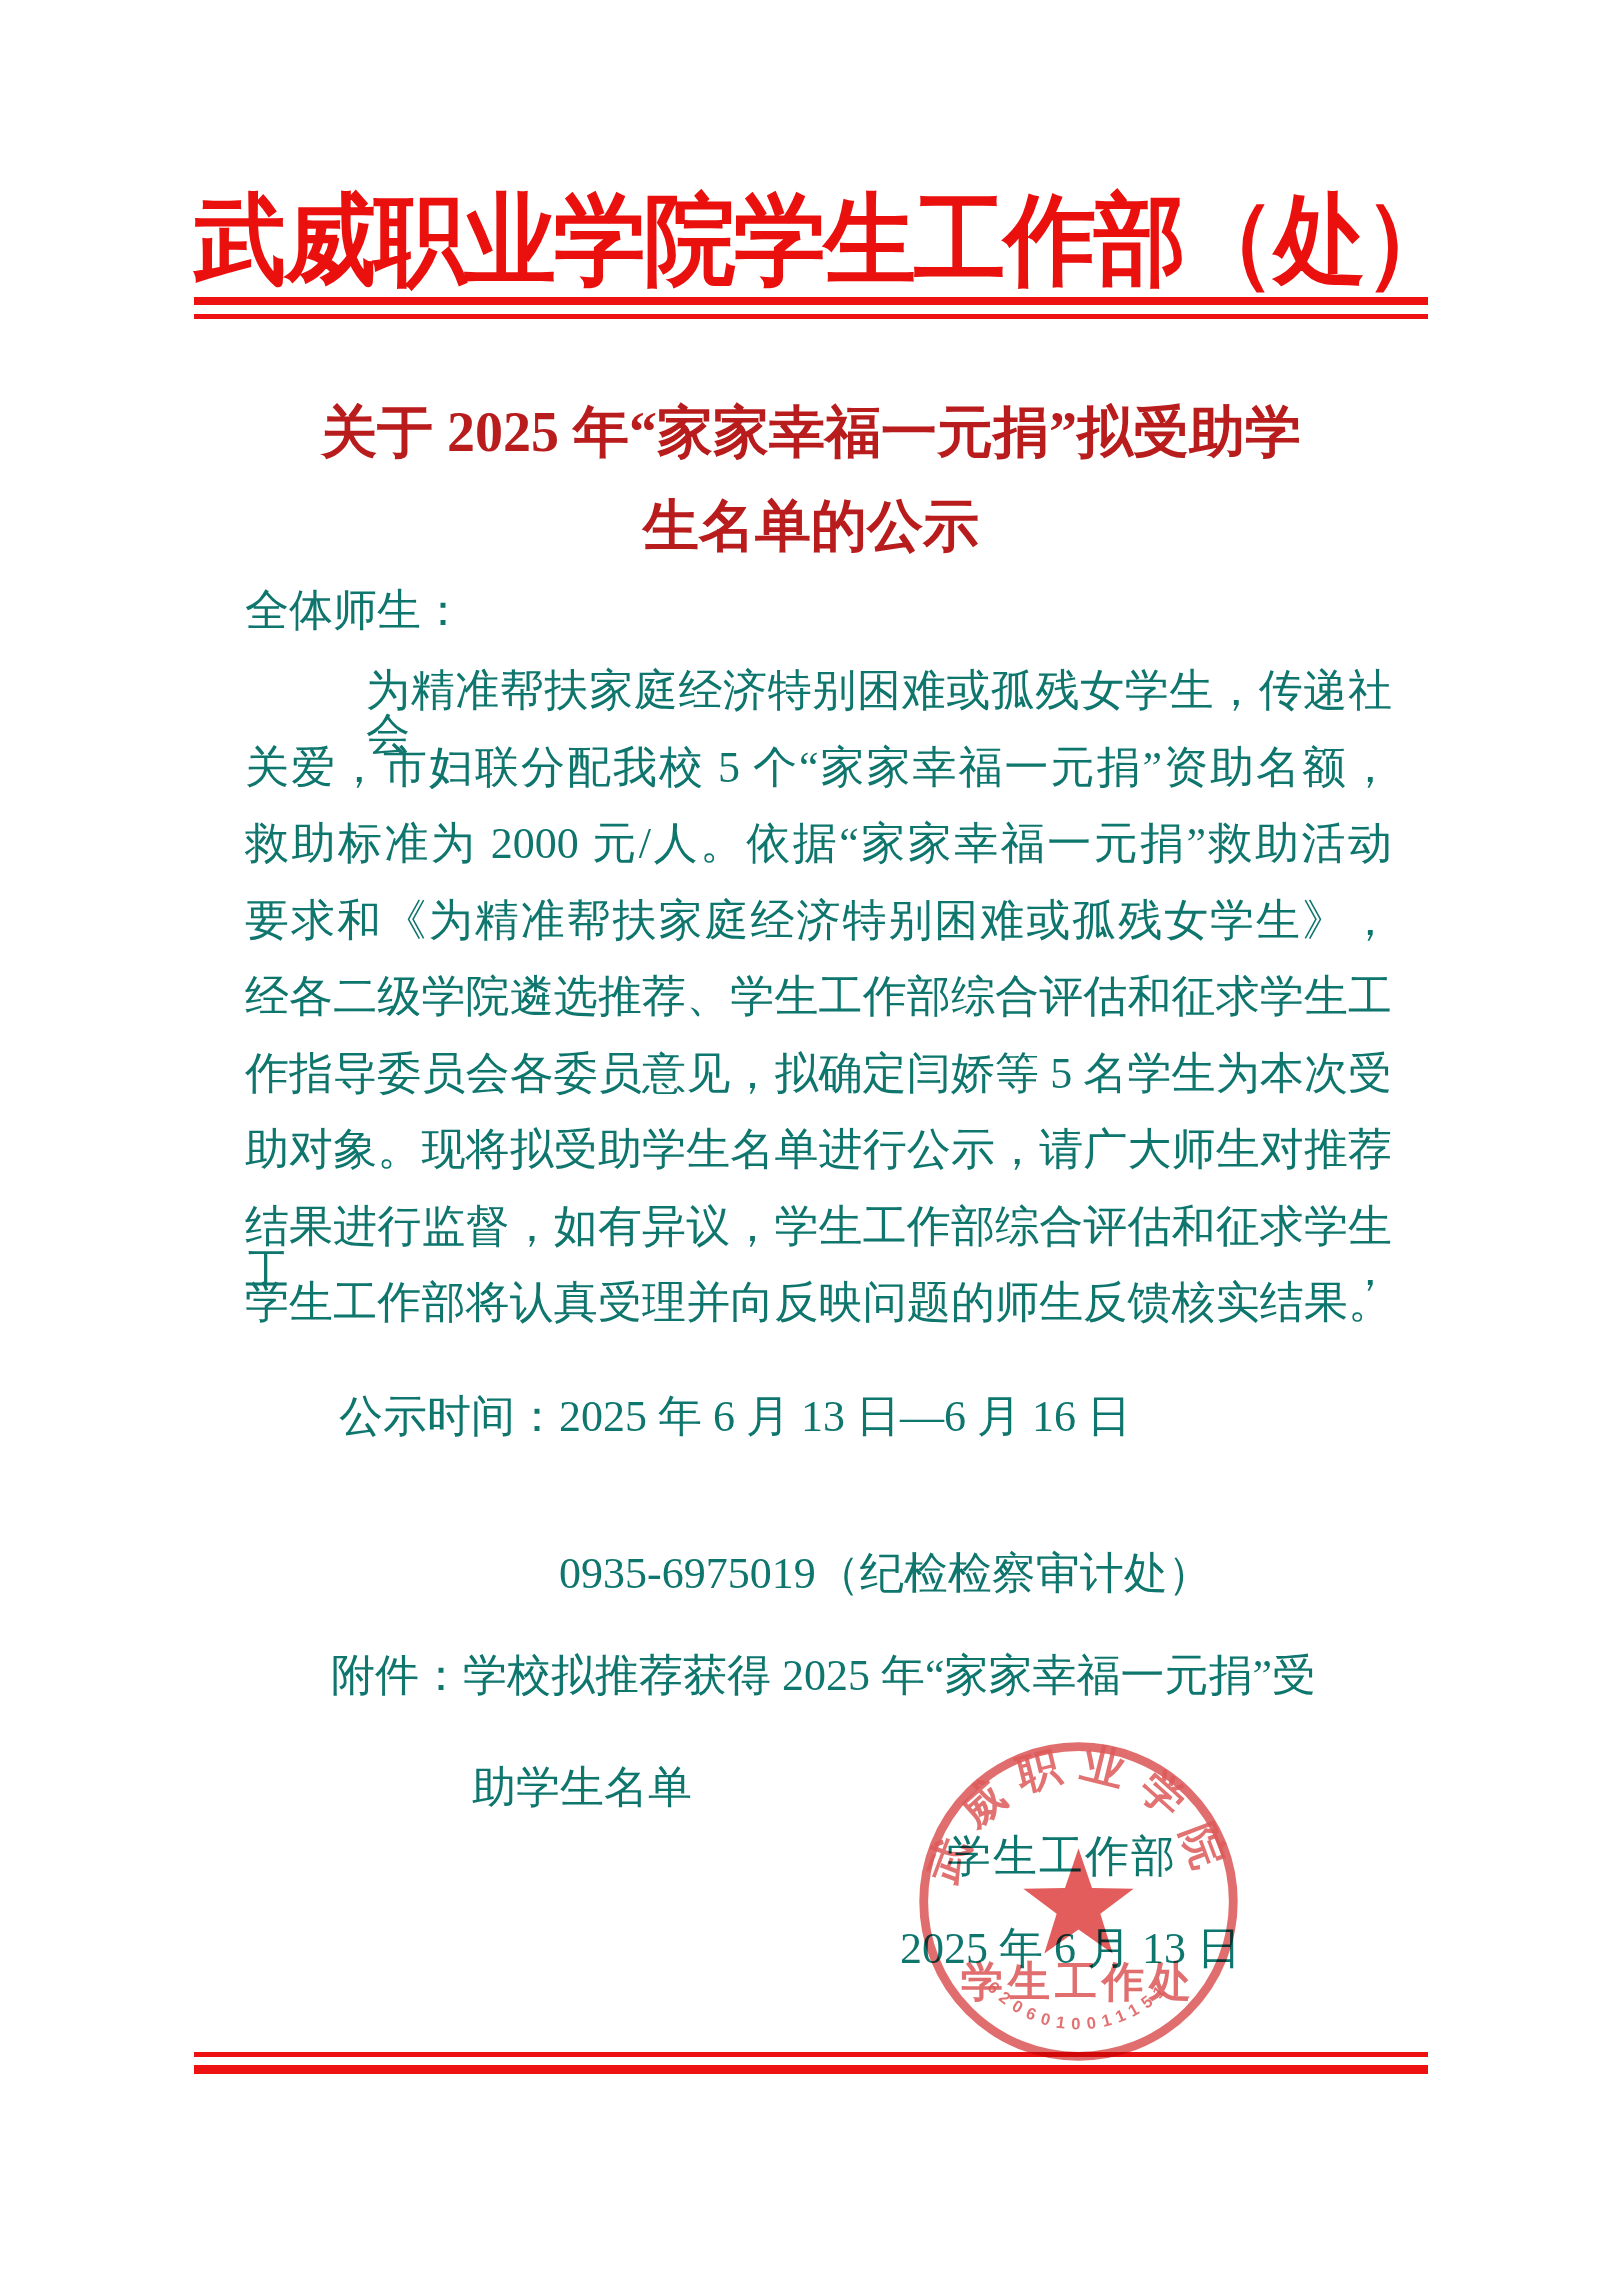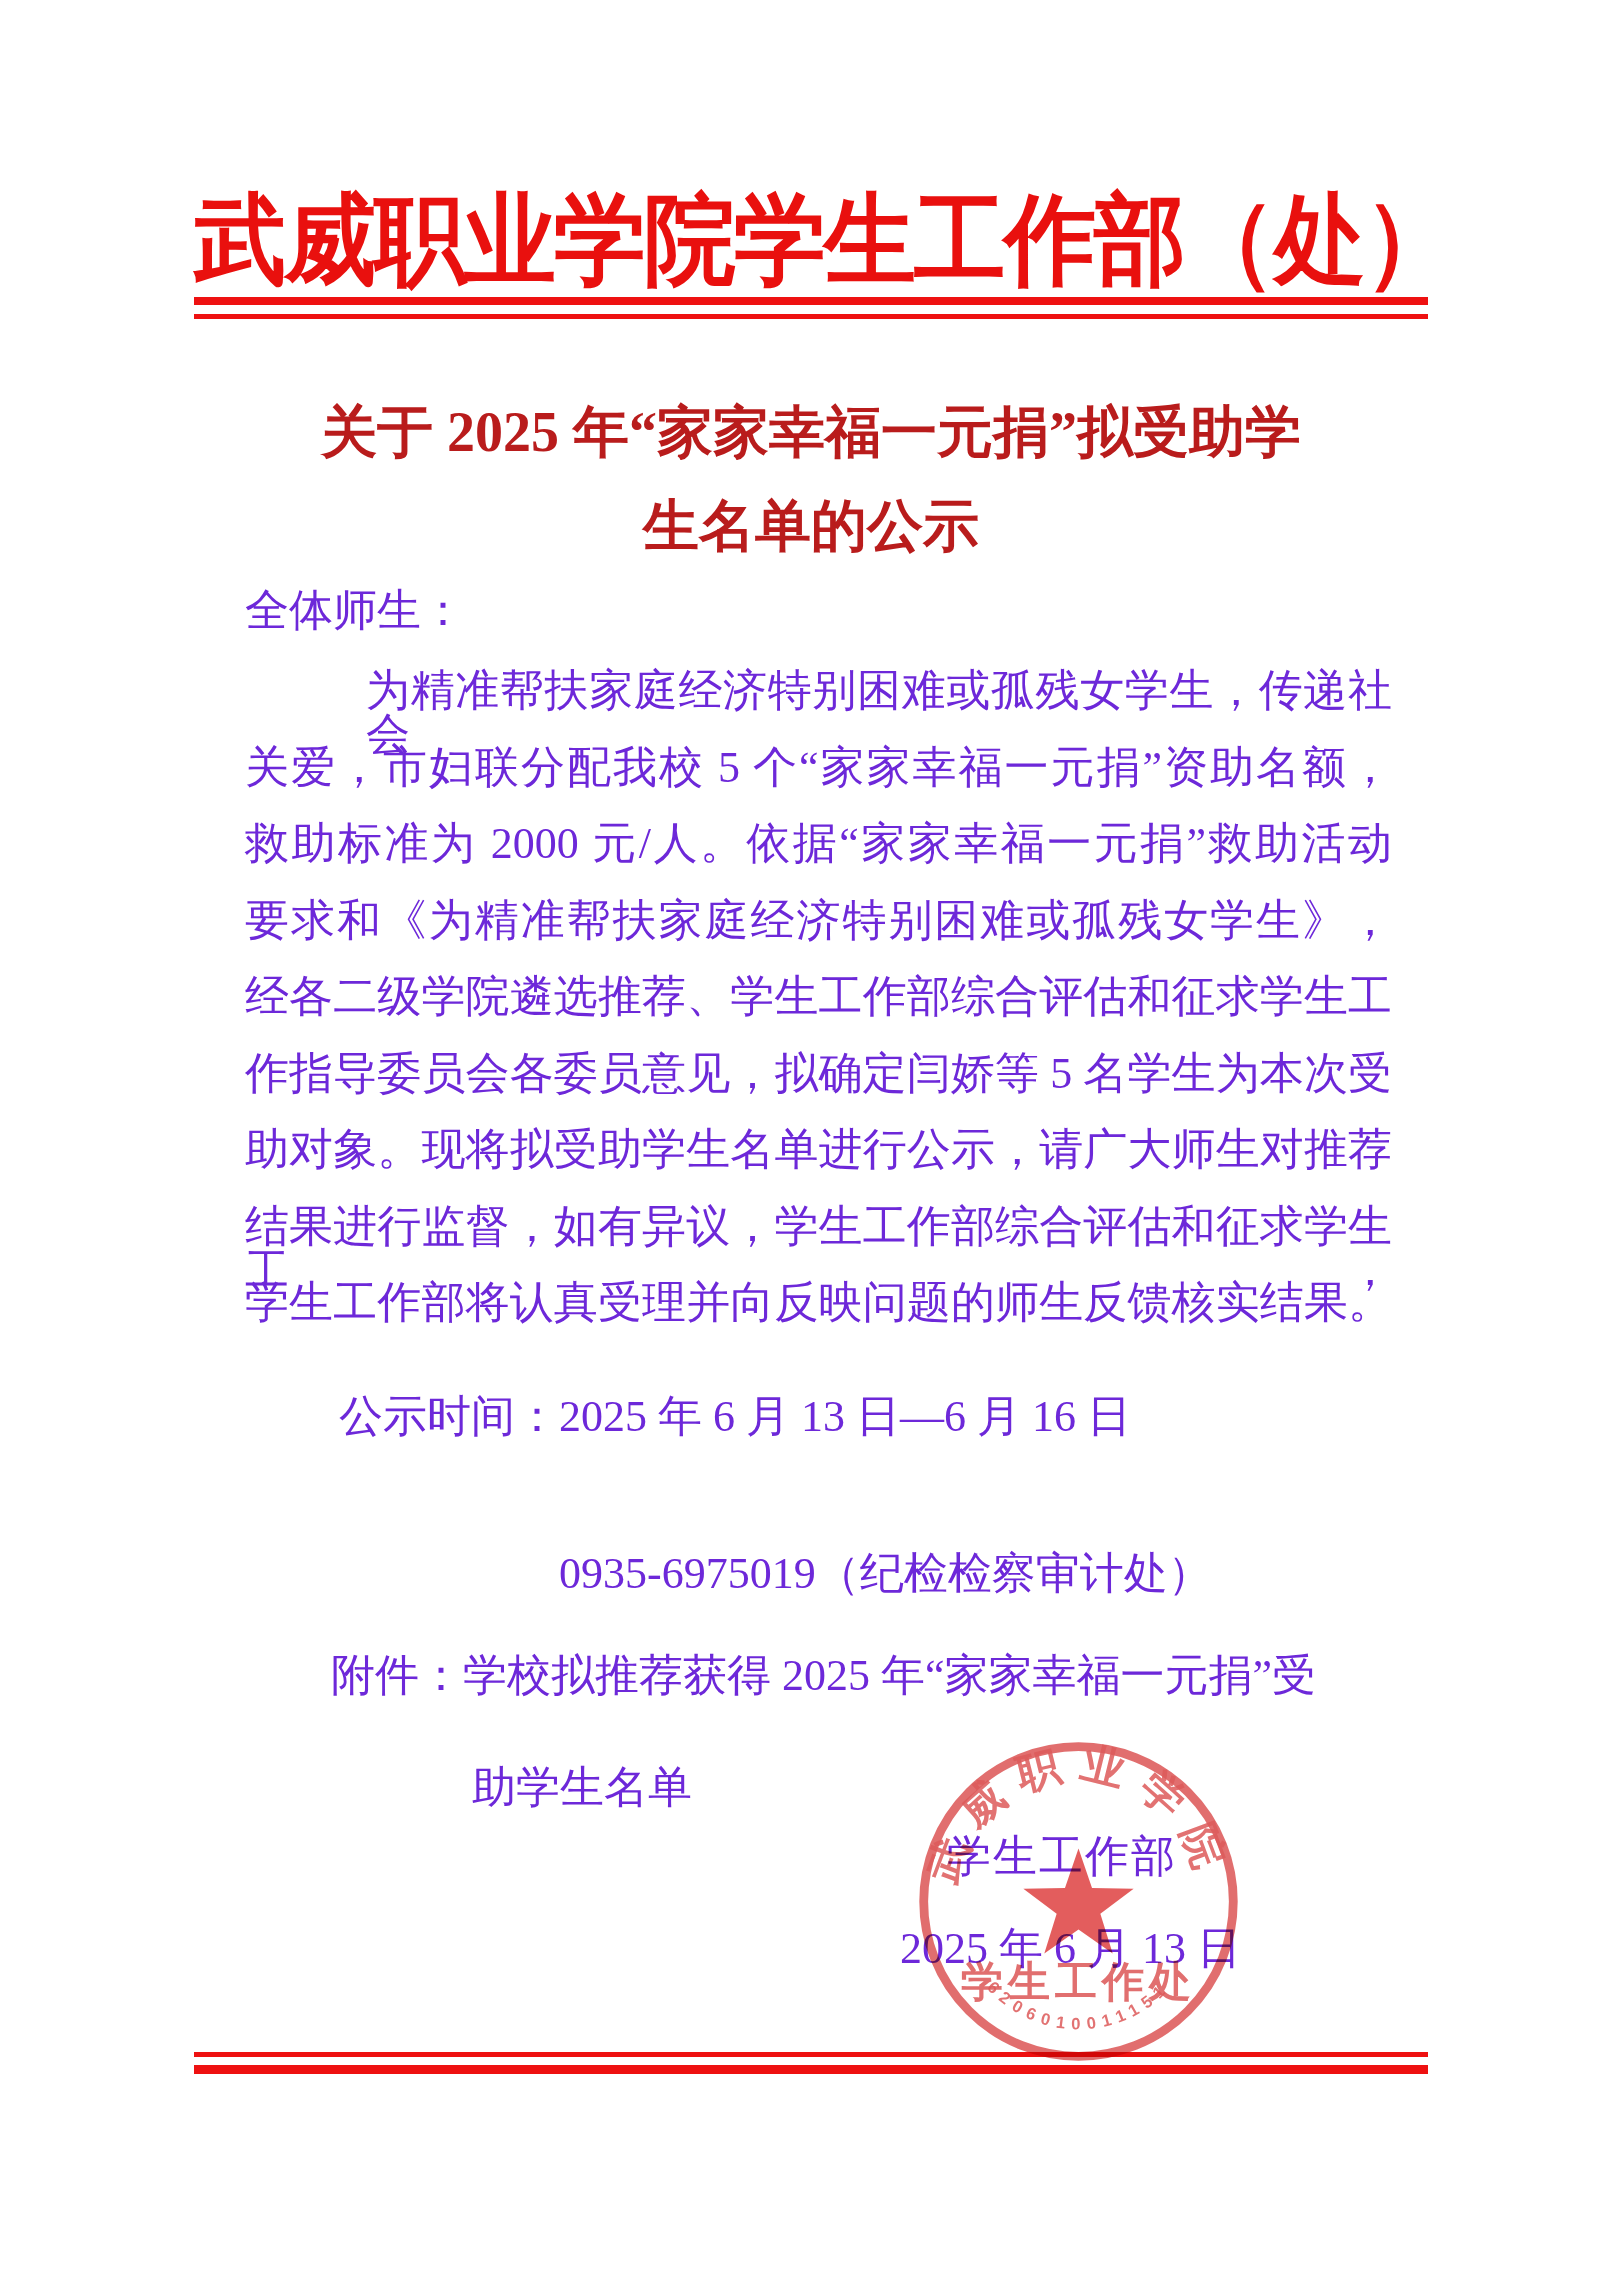--- a/index.html
+++ b/index.html
@@ -44,21 +44,21 @@
     font-weight: 700;
     color: #b91c1c;
     white-space: nowrap;
   }
   .doc-title-1 { top: 395px; }
   .doc-title-2 { top: 489px; }
   
   .body-line {
     position: absolute;
     font-size: 44px;
-    color: #6d28d9;
+    color: #0f766e;
     white-space: nowrap;
     line-height: 1;
   }
   .justified {
     white-space: normal;
     text-align: justify;
     text-align-last: justify;
   }
   .salutation { top: 589px; left: 245px; }
   .p-line     { left: 245px; width: 1147px; }

